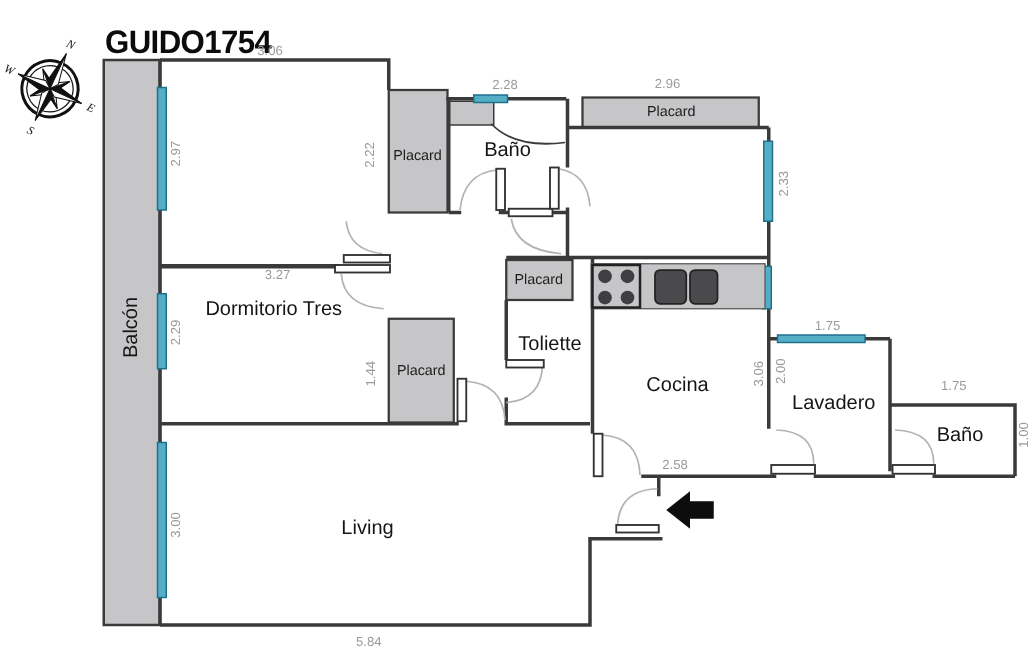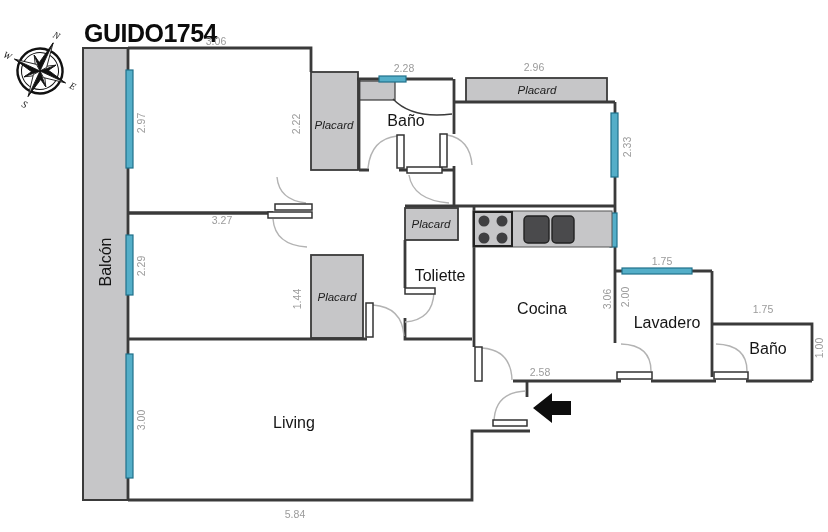--- a/index.html
+++ b/index.html
@@ -4,21 +4,21 @@
 <style>
   html,body{margin:0;padding:0;background:#fff;}
   #plan{position:relative;width:828px;height:532px;background:#fff;overflow:hidden;
         font-family:"Liberation Sans",sans-serif;}
   #plan svg{position:absolute;left:0;top:0;}
   .lbl{position:absolute;transform:translate(-50%,-50%);color:#151515;font-size:16px;
        line-height:1.15;text-align:center;white-space:normal;}
   .dim{position:absolute;transform:translate(-50%,-50%);color:#9b9b9b;font-size:10.5px;
        white-space:nowrap;}
   .dim.v{transform:translate(-50%,-50%) rotate(-90deg);}
-  .placard{position:absolute;transform:translate(-50%,-50%);font-style:italic;
+  .placard{position:absolute;transform:translate(-50%,-50%);
        color:#1d1d1d;font-size:11.5px;white-space:nowrap;}
   .vtext{transform:translate(-50%,-50%) rotate(-90deg);white-space:nowrap;}
   .title{position:absolute;left:84px;top:18px;font-size:26px;font-weight:800;
        color:#0c0c0c;letter-spacing:-0.5px;transform:scaleX(.96);transform-origin:left;}
 </style>
 </head>
 <body>
 
 <div id="plan">
 
@@ -137,20 +137,21 @@
         <text x="36" y="3">E</text>
         <text x="0" y="40">S</text>
         <text x="-36" y="3">W</text>
       </g>
     </g>
   </svg>
 
   <div class="title">GUIDO1754</div>
 
   <div class="lbl" style="left:406px;top:121px">Baño</div>
+  <div class="lbl" style="left:219px;top:248px;width:115px">Dormitorio Tres</div>
   <div class="lbl" style="left:440px;top:276px">Toliette</div>
   <div class="lbl" style="left:542px;top:309px">Cocina</div>
   <div class="lbl" style="left:667px;top:323px">Lavadero</div>
   <div class="lbl" style="left:768px;top:349px">Baño</div>
   <div class="lbl" style="left:294px;top:423px">Living</div>
   <div class="lbl vtext" style="left:106px;top:262px">Balcón</div>
 
   <div class="placard" style="left:334px;top:125px">Placard</div>
   <div class="placard" style="left:537px;top:90px">Placard</div>
   <div class="placard" style="left:431px;top:224px">Placard</div>

